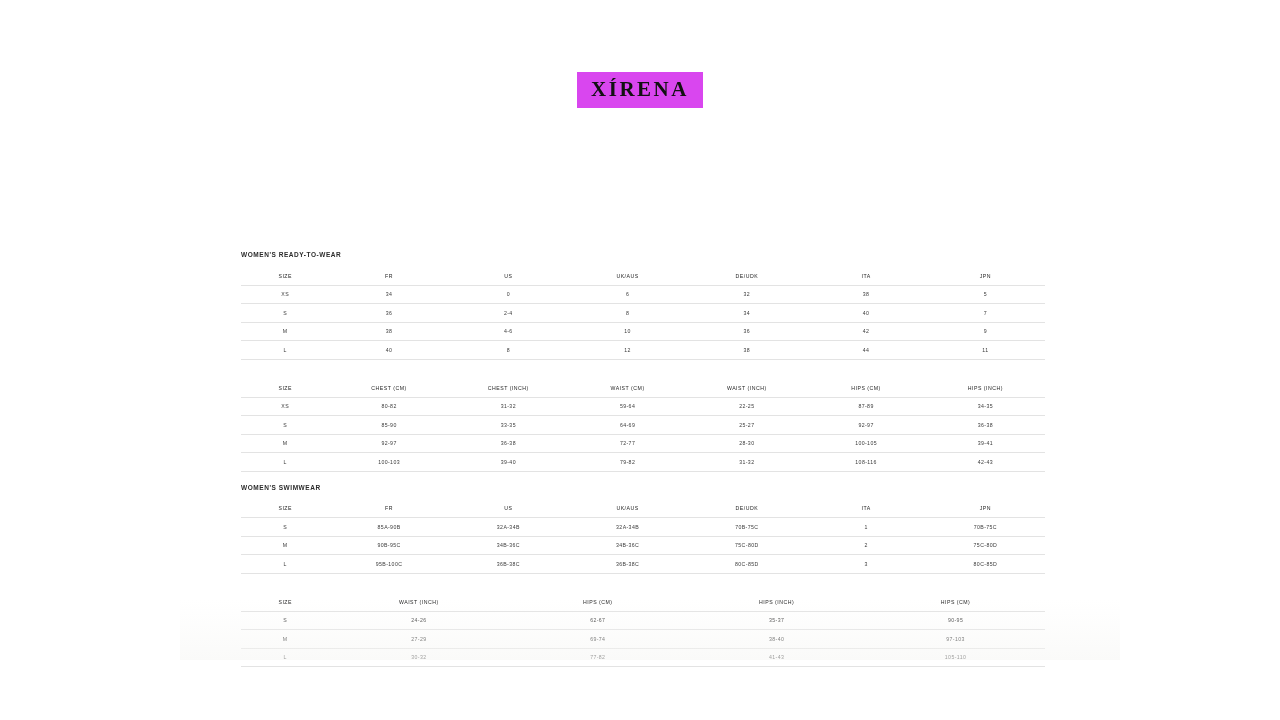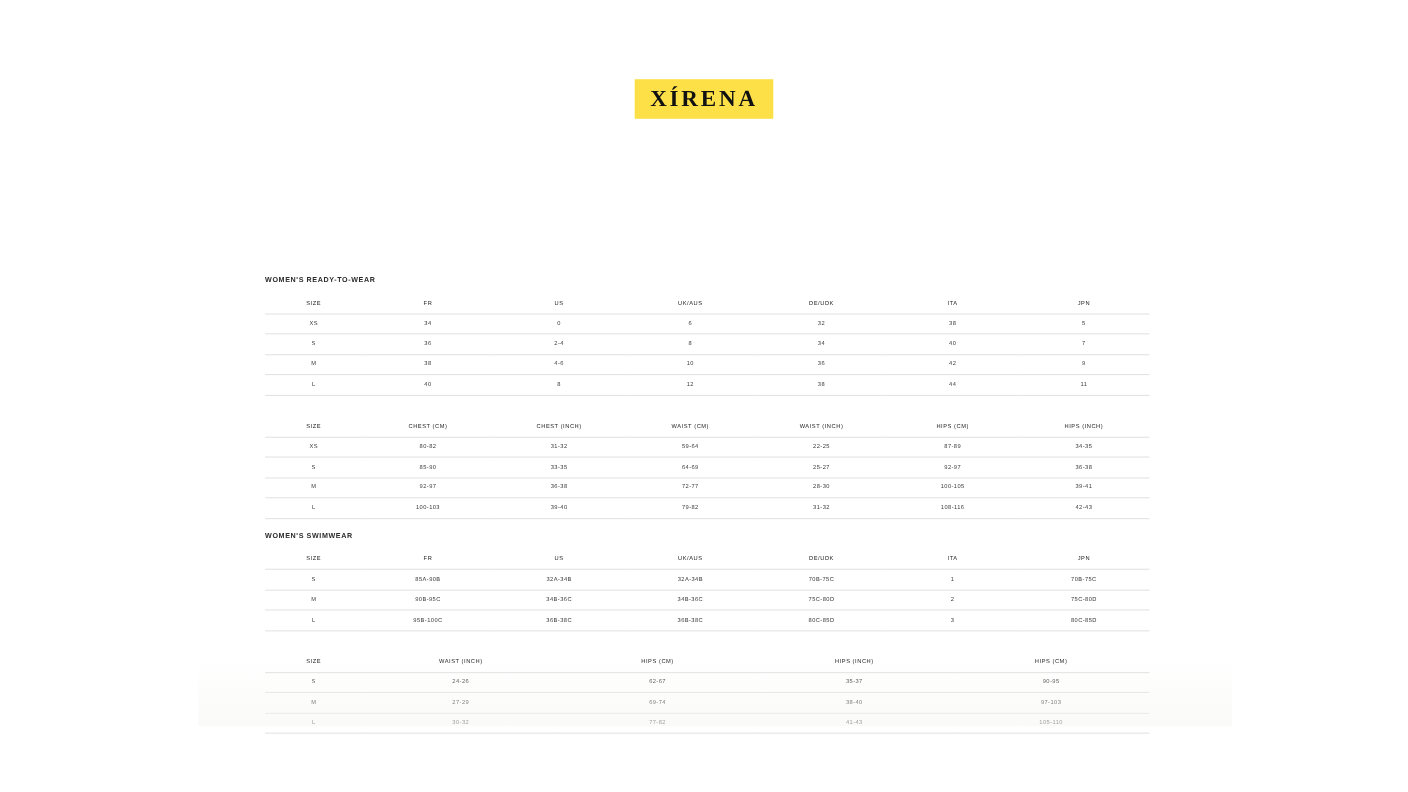--- a/index.html
+++ b/index.html
@@ -22,21 +22,21 @@
   
   .logo-wrap {
     position: absolute;
     top: 72px;
     left: 0;
     width: 1280px;
     text-align: center;
   }
   .logo {
     display: inline-block;
-    background: #fde047;
+    background: #d946ef;
     padding: 7px 14px 8px 14px;
     font-family: "Liberation Serif", serif;
     font-weight: bold;
     font-size: 21px;
     letter-spacing: 2.5px;
     color: #111111;
     line-height: 1;
   }
 
   

